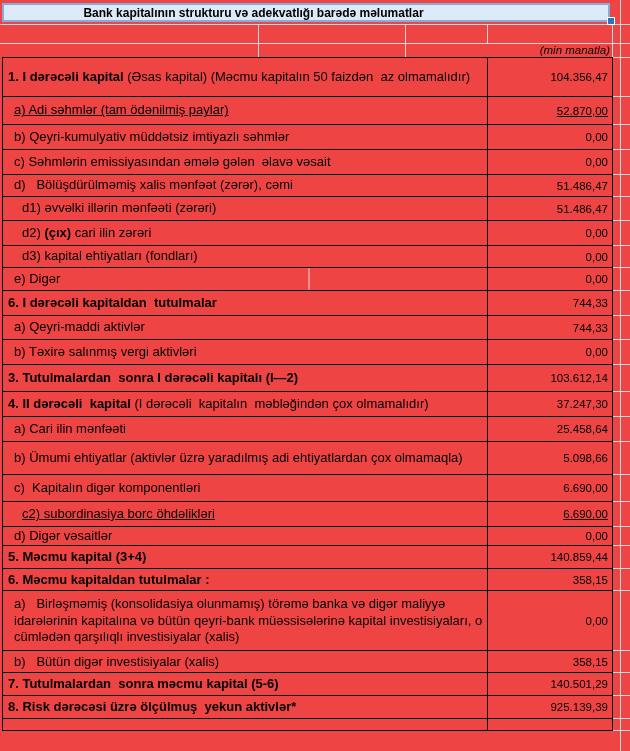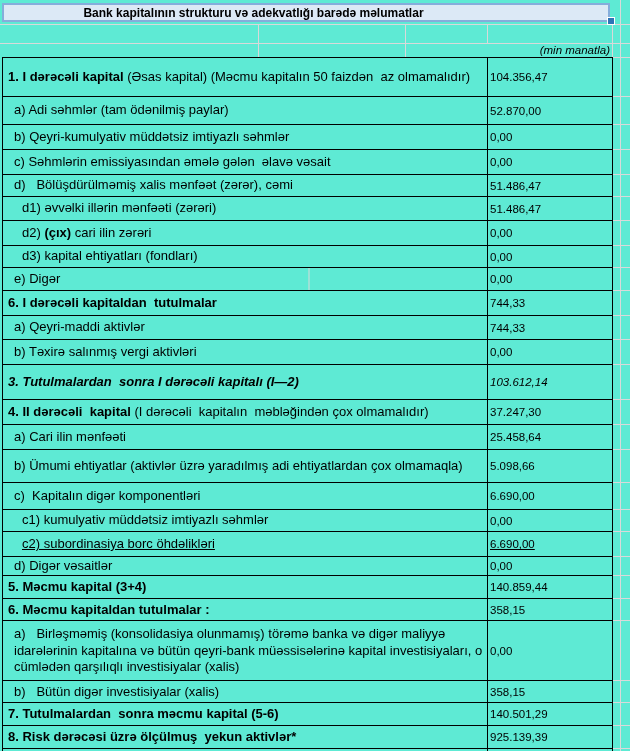--- a/index.html
+++ b/index.html
@@ -7,21 +7,21 @@
     --sel-fill:#DCE9F6;
     --handle:#2E75B6;
     --grid:#D9D9D9;
     --tbl:#000000;
   }
   *{margin:0;padding:0;box-sizing:border-box;}
   html,body{background:#777;}
   .screen{
     position:relative;
     width:630px;height:751px;
-    background:#5eead4;
+    background:#ef4444;
     overflow:hidden;
     font-family:"Liberation Sans", sans-serif;
     color:#000;
     padding-left:36px;
   }
   
   .gl{position:absolute;background:var(--grid);}
   .gl.h{height:1px;}
   .gl.v{width:1px;}
   
@@ -58,20 +58,21 @@
   }
   td.lbl span.b{font-weight:bold;}
   td.lbl.ind1{padding-left:11px;}
   td.lbl.ind2{padding-left:19px;}
   td.lbl.inner-grid{
     background-image:linear-gradient(to right,transparent 305px,var(--grid) 305px,var(--grid) 306px,transparent 306px);
   }
   td.val{
     border:1px solid var(--tbl);
     font-size:11.5px;
+    text-align:right;
     padding:1px 4px 1px 2px;
     white-space:nowrap;
   }
   td.mgn{
     border-top:1px solid var(--grid);
     border-bottom:1px solid var(--grid);
   }
 </style>
 </head>
 <body>
@@ -98,21 +99,21 @@
       <col style="width:485px">
         <col style="width:125px">
         <col style="width:18px">
     </colgroup>
     <tbody>
         <tr style="height: 39px;">
       <td class="lbl"><span class="label-text"><span class="b">1. I dərəcəli kapital</span><span> (Əsas kapital) (Məcmu kapitalın 50 faizdən  az olmamalıdır)</span></span></td>
       <td class="val">104.356,47</td>
       <td class="mgn"></td>
     </tr>
-        <tr style="height: 28px;">
+        <tr style="height: 28px; text-decoration: underline;">
       <td class="lbl ind1"><span class="label-text"><span>a) Adi səhmlər (tam ödənilmiş paylar)</span></span></td>
       <td class="val">52.870,00</td>
       <td class="mgn"></td>
     </tr>
         <tr style="height: 25px;">
       <td class="lbl ind1"><span class="label-text"><span>b) Qeyri-kumulyativ müddətsiz imtiyazlı səhmlər</span></span></td>
       <td class="val">0,00</td>
       <td class="mgn"></td>
     </tr>
         <tr style="height: 25px;">
@@ -153,21 +154,21 @@
         <tr style="height: 24px;">
       <td class="lbl ind1"><span class="label-text"><span>a) Qeyri-maddi aktivlər</span></span></td>
       <td class="val">744,33</td>
       <td class="mgn"></td>
     </tr>
         <tr style="height: 25px;">
       <td class="lbl ind1"><span class="label-text"><span>b) Təxirə salınmış vergi aktivləri</span></span></td>
       <td class="val">0,00</td>
       <td class="mgn"></td>
     </tr>
-        <tr style="height: 35px; font-style: italic;">
+        <tr style="height: 27px;">
       <td class="lbl"><span class="label-text"><span class="b">3. Tutulmalardan  sonra I dərəcəli kapitalı (I—2)</span></span></td>
       <td class="val">103.612,14</td>
       <td class="mgn"></td>
     </tr>
         <tr style="height: 25px; margin-top: 10px;">
       <td class="lbl"><span class="label-text"><span class="b">4. II dərəcəli  kapital</span><span> (I dərəcəli  kapitalın  məbləğindən çox olmamalıdır)</span></span></td>
       <td class="val">37.247,30</td>
       <td class="mgn"></td>
     </tr>
         <tr style="height: 25px;">
@@ -178,25 +179,20 @@
         <tr style="height: 33px;">
       <td class="lbl ind1"><span class="label-text"><span>b) Ümumi ehtiyatlar (aktivlər üzrə yaradılmış adi ehtiyatlardan çox olmamaqla)</span></span></td>
       <td class="val">5.098,66</td>
       <td class="mgn"></td>
     </tr>
         <tr style="height: 27px;">
       <td class="lbl ind1"><span class="label-text"><span>c)  Kapitalın digər komponentləri</span></span></td>
       <td class="val">6.690,00</td>
       <td class="mgn"></td>
     </tr>
-        <tr style="height: 22px;">
-      <td class="lbl ind2"><span class="label-text"><span>c1) kumulyativ müddətsiz imtiyazlı səhmlər</span></span></td>
-      <td class="val">0,00</td>
-      <td class="mgn"></td>
-    </tr>
         <tr style="height: 25px; text-decoration: underline;">
       <td class="lbl ind2"><span class="label-text"><span>c2) subordinasiya borc öhdəlikləri</span></span></td>
       <td class="val">6.690,00</td>
       <td class="mgn"></td>
     </tr>
         <tr style="height: 15px;">
       <td class="lbl ind1"><span class="label-text"><span>d) Digər vəsaitlər</span></span></td>
       <td class="val">0,00</td>
       <td class="mgn"></td>
     </tr>

